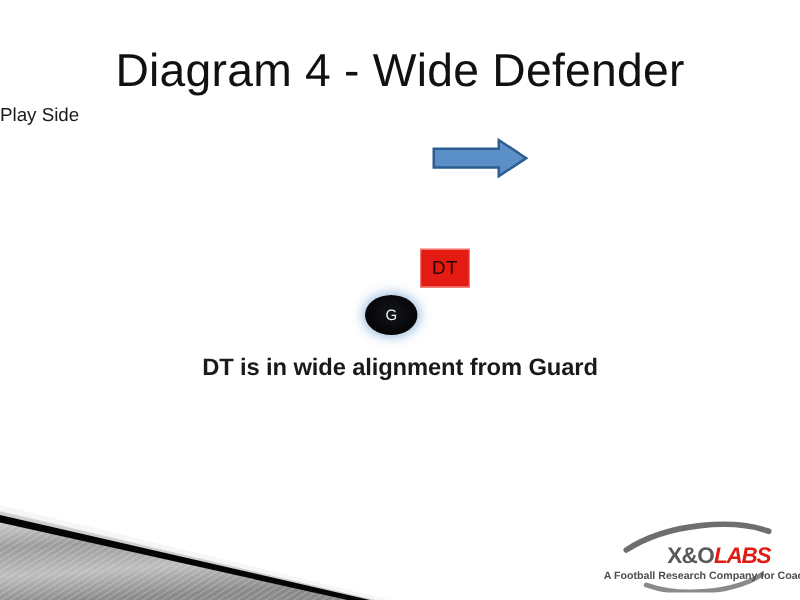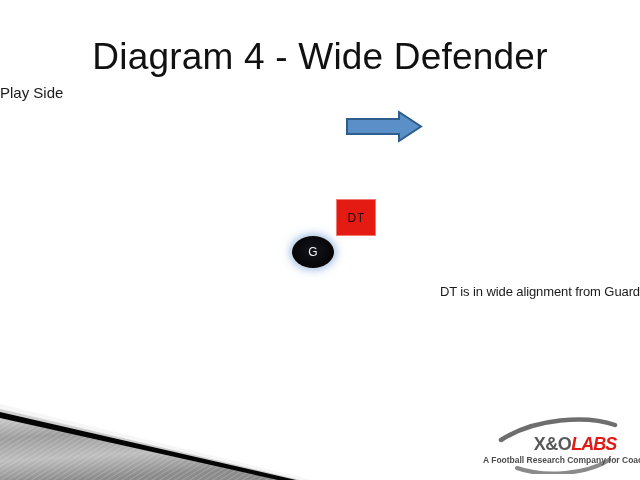--- a/index.html
+++ b/index.html
@@ -54,28 +54,28 @@
     width: 78px;
     height: 34px;
   }
 
   
   #dt-box {
     position: absolute;
     left: 336px;
     top: 199px;
     width: 40px;
-    height: 37px;
+    height: 31px;
     background: #E31B12;
     border: 1px solid #F07A72;
     box-sizing: border-box;
     display: flex;
     align-items: center;
     justify-content: center;
-    font-size: 12px;
+    font-size: 15px;
     font-weight: 400;
     color: #2b0503;
     letter-spacing: 0.5px;
   }
 
   
   #guard-oval-wrap {
     position: absolute;
     left: 288px;
     top: 232px;
@@ -98,23 +98,23 @@
     font-size: 12px;
     color: #f2f4f7;
   }
 
   
   #diagram-caption {
     position: absolute;
     left: 0;
     top: 284px;
     width: 640px;
-    text-align: right;
-    font-size: 13px;
-    font-weight: 400;
+    text-align: center;
+    font-size: 19px;
+    font-weight: 700;
     color: #1a1a1a;
     letter-spacing: -0.1px;
   }
 
   
   #corner-wedge {
     position: absolute;
     left: 0;
     bottom: 0;
     width: 320px;

